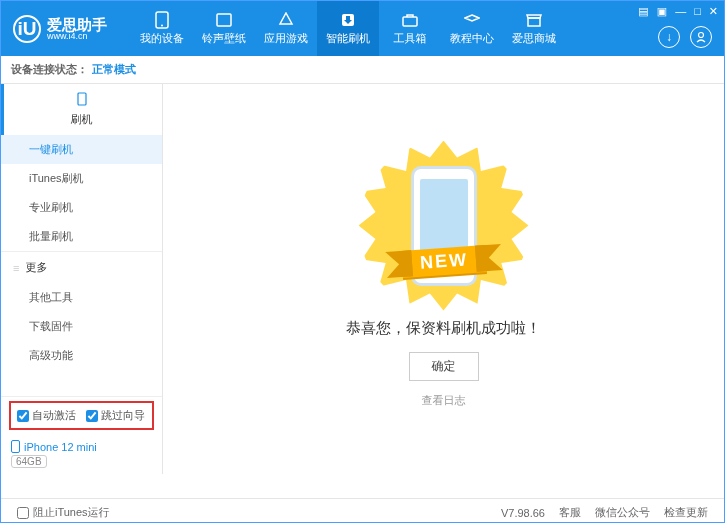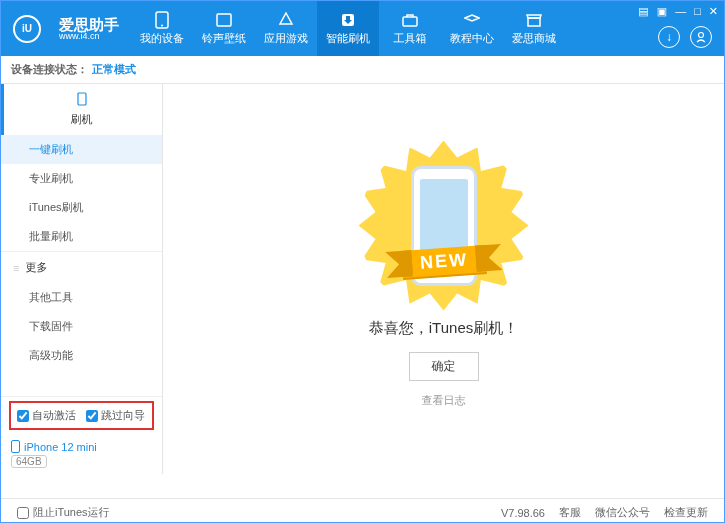--- a/index.html
+++ b/index.html
@@ -1,19 +1,19 @@
 <!DOCTYPE html>
 <html><head>
 <meta charset="utf-8">
 <style>
 * { margin: 0; padding: 0; box-sizing: border-box; font-family: "Microsoft YaHei", sans-serif; }
 body { background: #fff; width: 725px; height: 523px; overflow: hidden; border: 1px solid #4a9eff; }
 .header { background: #1b8fe6; height: 55px; display: flex; align-items: center; color: #fff; position: relative; }
 .logo-area { display: flex; align-items: center; padding: 0 12px; min-width: 130px; }
-.logo-icon { width: 28px; height: 28px; border: 2px solid #fff; border-radius: 50%; display: flex; align-items: center; justify-content: center; font-weight: bold; font-size: 10px; margin-right: 18px; }
+.logo-icon { width: 28px; height: 28px; border: 2px solid #fff; border-radius: 50%; display: flex; align-items: center; justify-content: center; font-weight: bold; font-size: 19px; margin-right: 6px; }
 .logo-text { font-size: 15px; font-weight: bold; line-height: 1; }
 .logo-sub { font-size: 9px; line-height: 1; display: block; }
 .nav { display: flex; height: 100%; }
 .nav-item { width: 62px; display: flex; flex-direction: column; align-items: center; justify-content: center; font-size: 11px; cursor: pointer; gap: 2px; }
 .nav-item.active { background: #0d7bd0; }
 .nav-ico { width: 18px; height: 18px; display: flex; align-items: center; justify-content: center; }
 .win-controls { position: absolute; right: 6px; top: 4px; display: flex; gap: 8px; font-size: 11px; }
 .win-controls span { cursor: pointer; }
 .right-icons { position: absolute; right: 12px; bottom: 8px; display: flex; gap: 10px; }
 .circle-btn { width: 22px; height: 22px; border: 1.5px solid #fff; border-radius: 50%; display: flex; align-items: center; justify-content: center; cursor: pointer; font-size: 12px; }
@@ -155,22 +155,22 @@
     <div class="side-section">
       <div class="side-head main">
         <span>
             <svg width="10" height="14" viewBox="0 0 10 14">
               <rect x="1" y="1" width="8" height="12" rx="1" fill="none" stroke="#1b8fe6" stroke-width="1.2"></rect>
             </svg>
           </span>
         <span>刷机</span>
       </div>
       <div class="side-item active">一键刷机</div>
+      <div class="side-item">iTunes刷机</div>
       <div class="side-item">专业刷机</div>
-      <div class="side-item">iTunes刷机</div>
       <div class="side-item">批量刷机</div>
     </div>
     <div class="side-section" style="flex:1">
       <div class="side-head">
         <span class="gray-ico">≡</span>
         <span>更多</span>
       </div>
       <div class="side-item">其他工具</div>
       <div class="side-item">下载固件</div>
       <div class="side-item">高级功能</div>
@@ -198,21 +198,21 @@
       
     </div>
   </div>
 
   <div class="main">
     <div class="phone-graphic">
       <div class="burst"></div>
       <div class="phone"></div>
       <div class="ribbon">NEW</div>
     </div>
-    <div class="success-text">恭喜您，iTunes刷机！</div>
+    <div class="success-text">恭喜您，保资料刷机成功啦！</div>
     <button class="ok-btn">确定</button>
     <div class="log-link">查看日志</div>
   </div>
 </div>
 
 <div class="footer">
   <label class="footer-left">
     <input type="checkbox" style="width: 12px; height: 12px;">
     <span>阻止iTunes运行</span>
   </label>

